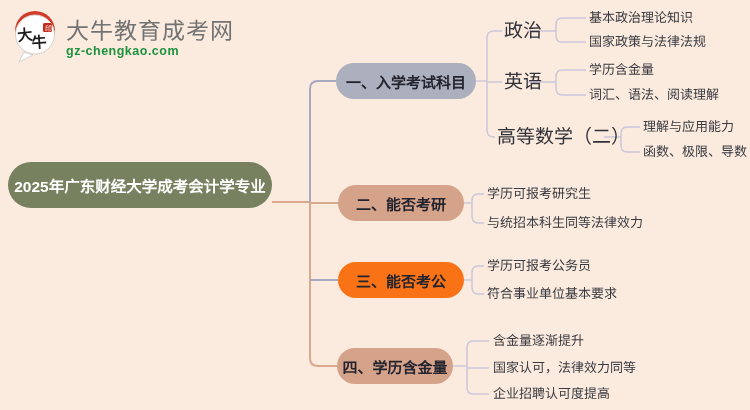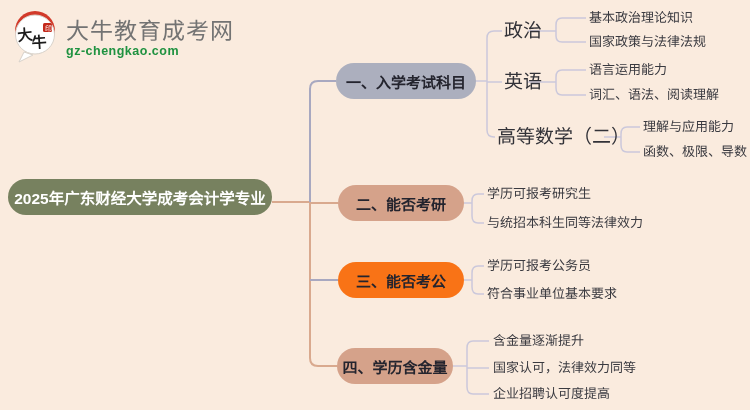--- a/index.html
+++ b/index.html
@@ -16,21 +16,21 @@
   .logo-text { margin-left:6px; padding-top:9px; }
   .logo-title { font-size:23px; font-weight:normal; color:#737373; letter-spacing:1px; line-height:1.1; }
   .logo-domain { font-size:12.5px; font-weight:bold; color:#1F9240; letter-spacing:0.5px; line-height:1.25; }
 
   
   .pill {
     position:absolute; display:flex; align-items:center; justify-content:center;
     border-radius:22px; font-weight:bold; white-space:nowrap;
   }
   .root-pill {
-    left:8px; top:179px; width:264px; height:36px;
+    left:8px; top:162px; width:264px; height:46px;
     background:#77815F; color:#FFFFFF; font-size:15.5px; border-radius:24px;
   }
   .b-pill { color:#24242E; font-size:15px; height:36px; }
   .b1 { left:336px; top:63px;  width:140px; background:#ACAFBE; }
   .b2 { left:338px; top:185px; width:126px; background:#D5A28A; }
   .b3 { left:338px; top:262px; width:126px; background:#f97316; }
   .b4 { left:337px; top:348px; width:116px; background:#D5A28A; }
 
   .txt {
     position:absolute; white-space:nowrap; color:#3A3A40;
@@ -105,21 +105,21 @@
   <div class="pill b-pill b2">二、能否考研</div>
   <div class="pill b-pill b3">三、能否考公</div>
   <div class="pill b-pill b4">四、学历含金量</div>
 
   <div class="txt sub" style="left:504px; top:22px;">政治</div>
   <div class="txt sub" style="left:504px; top:73px;">英语</div>
   <div class="txt sub" style="left:497px; top:128px;">高等数学（二）</div>
 
   <div class="txt" style="left:589px; top:9px;">基本政治理论知识</div>
   <div class="txt" style="left:589px; top:33px;text-align:center;">国家政策与法律法规</div>
-  <div class="txt" style="left:589px; top:61px;">语言运用能力</div>
+  <div class="txt" style="left:589px; top:61px;">学历含金量</div>
   <div class="txt" style="left:589px; top:86px;">词汇、语法、阅读理解</div>
   <div class="txt" style="left:643px; top:118px;">理解与应用能力</div>
   <div class="txt" style="left:643px; top:143px;">函数、极限、导数</div>
 
   <div class="txt" style="left:487px; top:185px;">学历可报考研究生</div>
   <div class="txt" style="left:487px; top:214px;">与统招本科生同等法律效力</div>
 
   <div class="txt" style="left:487px; top:257px;">学历可报考公务员</div>
   <div class="txt" style="left:487px; top:285px;">符合事业单位基本要求</div>
 

